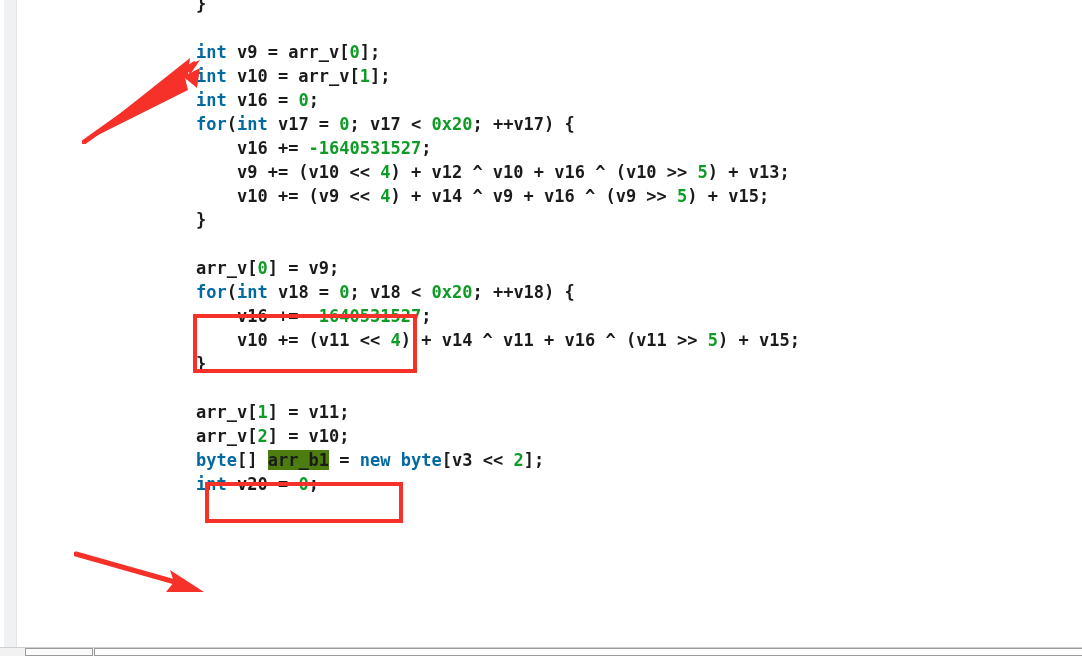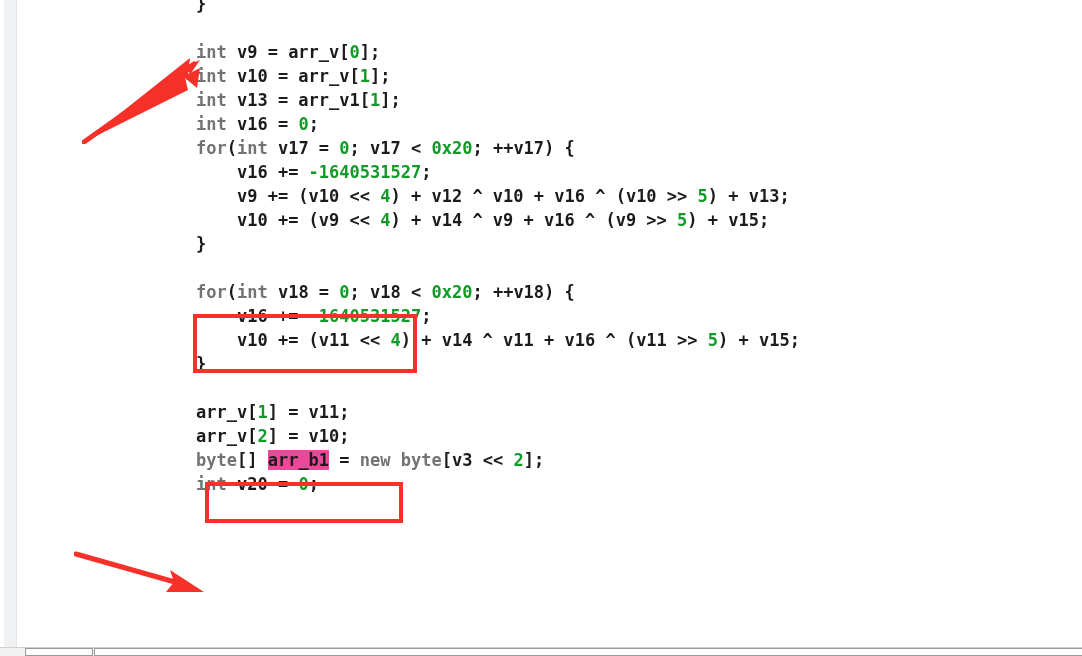--- a/index.html
+++ b/index.html
@@ -50,25 +50,25 @@
     line-height: 24px;
     font-size: 17px;
     font-weight: bold;
     white-space: pre;
     color: #222222;
     letter-spacing: 0px;
   }
   .code-line.blank { color: transparent; }
 
   
-  .kw   { color: #737373; }
+  .kw   { color: #0369a1; }
   .num  { color: #0f9b26; }
   .pln  { color: #1b1b1b; }
   .fld  { color: #3a3ab0; font-style: italic; }
-  .hl   { background: #ec4899; color: #1b1b1b; }
+  .hl   { background: #4d7c0f; color: #1b1b1b; }
 
   
   .anno-box {
     position: absolute;
     border: 4px solid #f6312a;
     box-sizing: border-box;
     background: transparent;
     pointer-events: none;
   }
   #anno-box-1 { left: 193px; top: 314px; width: 224px; height: 59px; }
@@ -111,28 +111,28 @@
 <div id="editor-window">
 
   <div id="window-left-edge"></div>
   <div id="left-gutter-strip"></div>
 
   <div id="code-area">
       <div class="code-line"><span class="pln">}</span></div>
       <div class="code-line blank">&nbsp;</div>
       <div class="code-line"><span class="kw">int</span><span class="pln"> v9 = arr_v[</span><span class="num">0</span><span class="pln">];</span></div>
       <div class="code-line"><span class="kw">int</span><span class="pln"> v10 = arr_v[</span><span class="num">1</span><span class="pln">];</span></div>
-      <div class="code-line"><span class="kw">int</span><span class="pln"> v13 = arr_v1[</span><span class="num">1</span><span class="pln">];</span></div>
       <div class="code-line"><span class="kw">int</span><span class="pln"> v16 = </span><span class="num">0</span><span class="pln">;</span></div>
       <div class="code-line"><span class="kw">for</span><span class="pln">(</span><span class="kw">int</span><span class="pln"> v17 = </span><span class="num">0</span><span class="pln">; v17 &lt; </span><span class="num">0x20</span><span class="pln">; ++v17) {</span></div>
       <div class="code-line"><span class="pln">    </span><span class="pln">v16 += </span><span class="num">-1640531527</span><span class="pln">;</span></div>
       <div class="code-line"><span class="pln">    </span><span class="pln">v9 += (v10 &lt;&lt; </span><span class="num">4</span><span class="pln">) + v12 ^ v10 + v16 ^ (v10 &gt;&gt; </span><span class="num">5</span><span class="pln">) + v13;</span></div>
       <div class="code-line"><span class="pln">    </span><span class="pln">v10 += (v9 &lt;&lt; </span><span class="num">4</span><span class="pln">) + v14 ^ v9 + v16 ^ (v9 &gt;&gt; </span><span class="num">5</span><span class="pln">) + v15;</span></div>
       <div class="code-line"><span class="pln">}</span></div>
       <div class="code-line blank">&nbsp;</div>
+      <div class="code-line"><span class="pln">arr_v[</span><span class="num">0</span><span class="pln">] = v9;</span></div>
       <div class="code-line"><span class="kw">for</span><span class="pln">(</span><span class="kw">int</span><span class="pln"> v18 = </span><span class="num">0</span><span class="pln">; v18 &lt; </span><span class="num">0x20</span><span class="pln">; ++v18) {</span></div>
       <div class="code-line"><span class="pln">    </span><span class="pln">v16 += </span><span class="num">-1640531527</span><span class="pln">;</span></div>
       <div class="code-line"><span class="pln">    </span><span class="pln">v10 += (v11 &lt;&lt; </span><span class="num">4</span><span class="pln">) + v14 ^ v11 + v16 ^ (v11 &gt;&gt; </span><span class="num">5</span><span class="pln">) + v15;</span></div>
       <div class="code-line"><span class="pln">}</span></div>
       <div class="code-line blank">&nbsp;</div>
       <div class="code-line"><span class="pln">arr_v[</span><span class="num">1</span><span class="pln">] = v11;</span></div>
       <div class="code-line"><span class="pln">arr_v[</span><span class="num">2</span><span class="pln">] = v10;</span></div>
       <div class="code-line"><span class="kw">byte</span><span class="pln">[] </span><span class="hl">arr_b1</span><span class="pln"> = </span><span class="kw">new</span><span class="pln"> </span><span class="kw">byte</span><span class="pln">[v3 &lt;&lt; </span><span class="num">2</span><span class="pln">];</span></div>
       <div class="code-line"><span class="kw">int</span><span class="pln"> v20 = </span><span class="num">0</span><span class="pln">;</span></div>
     </div>

